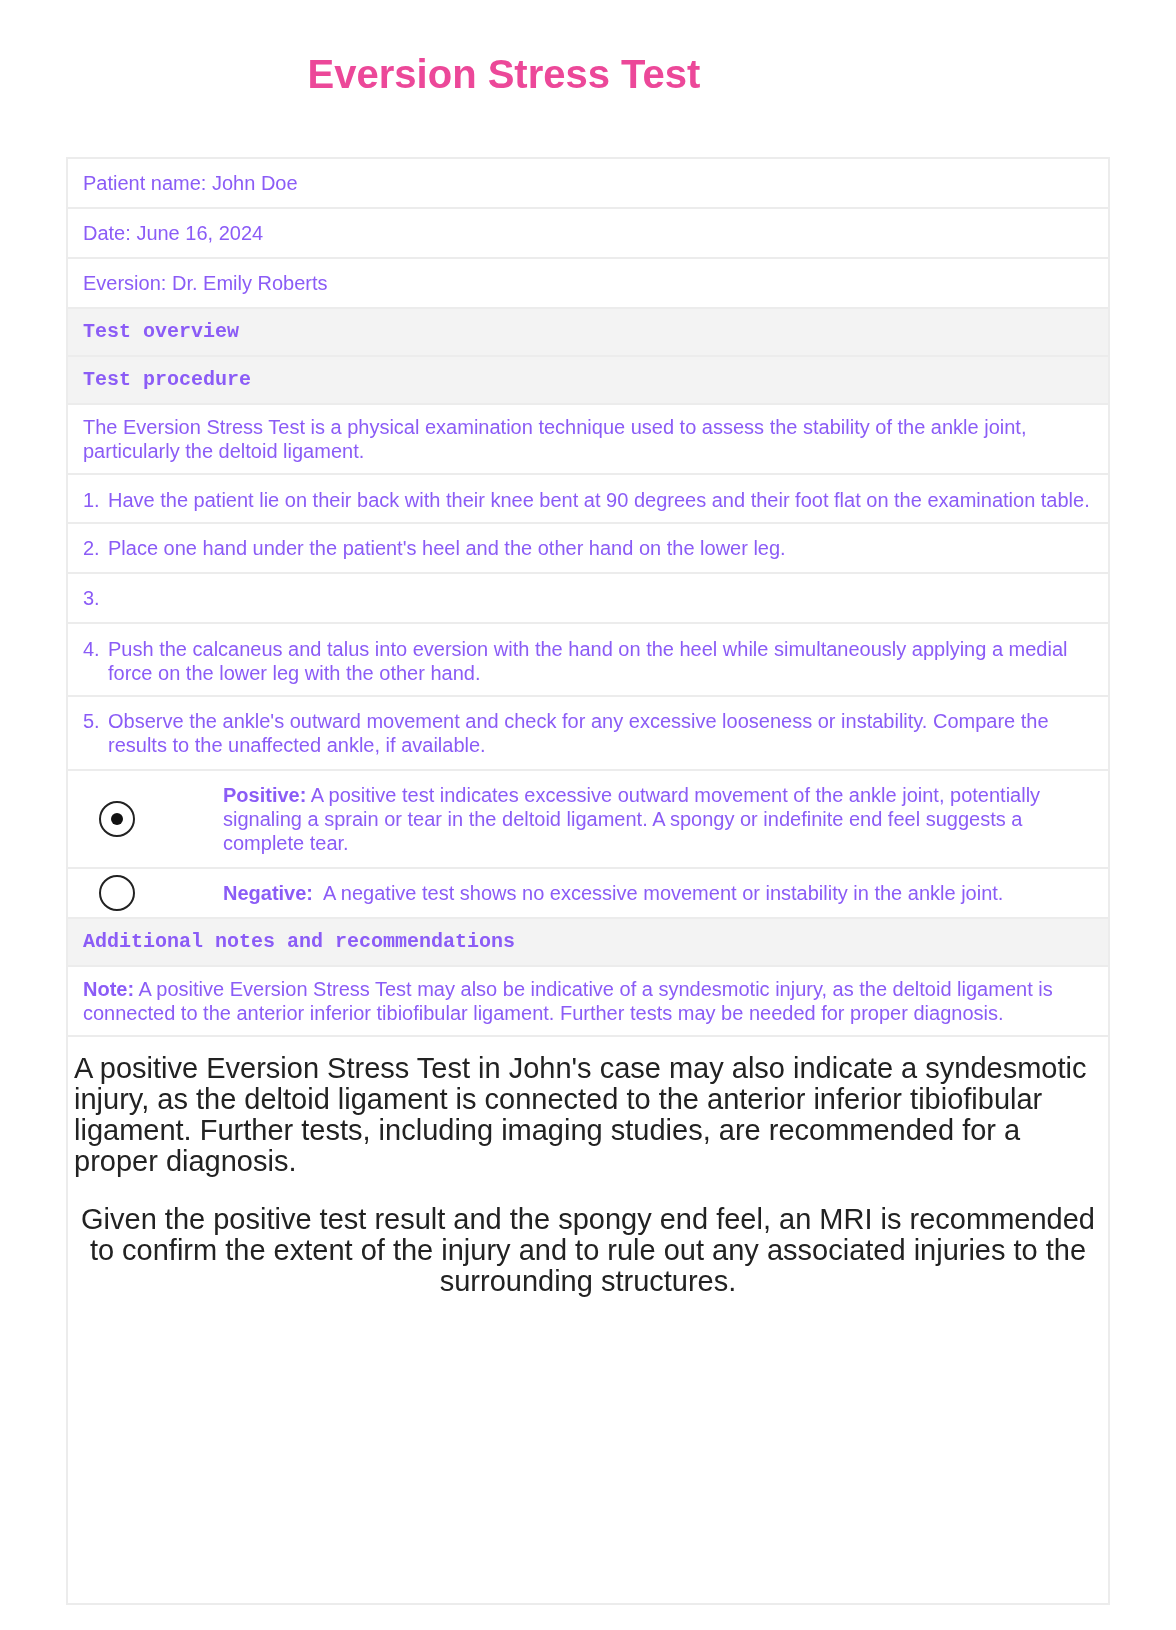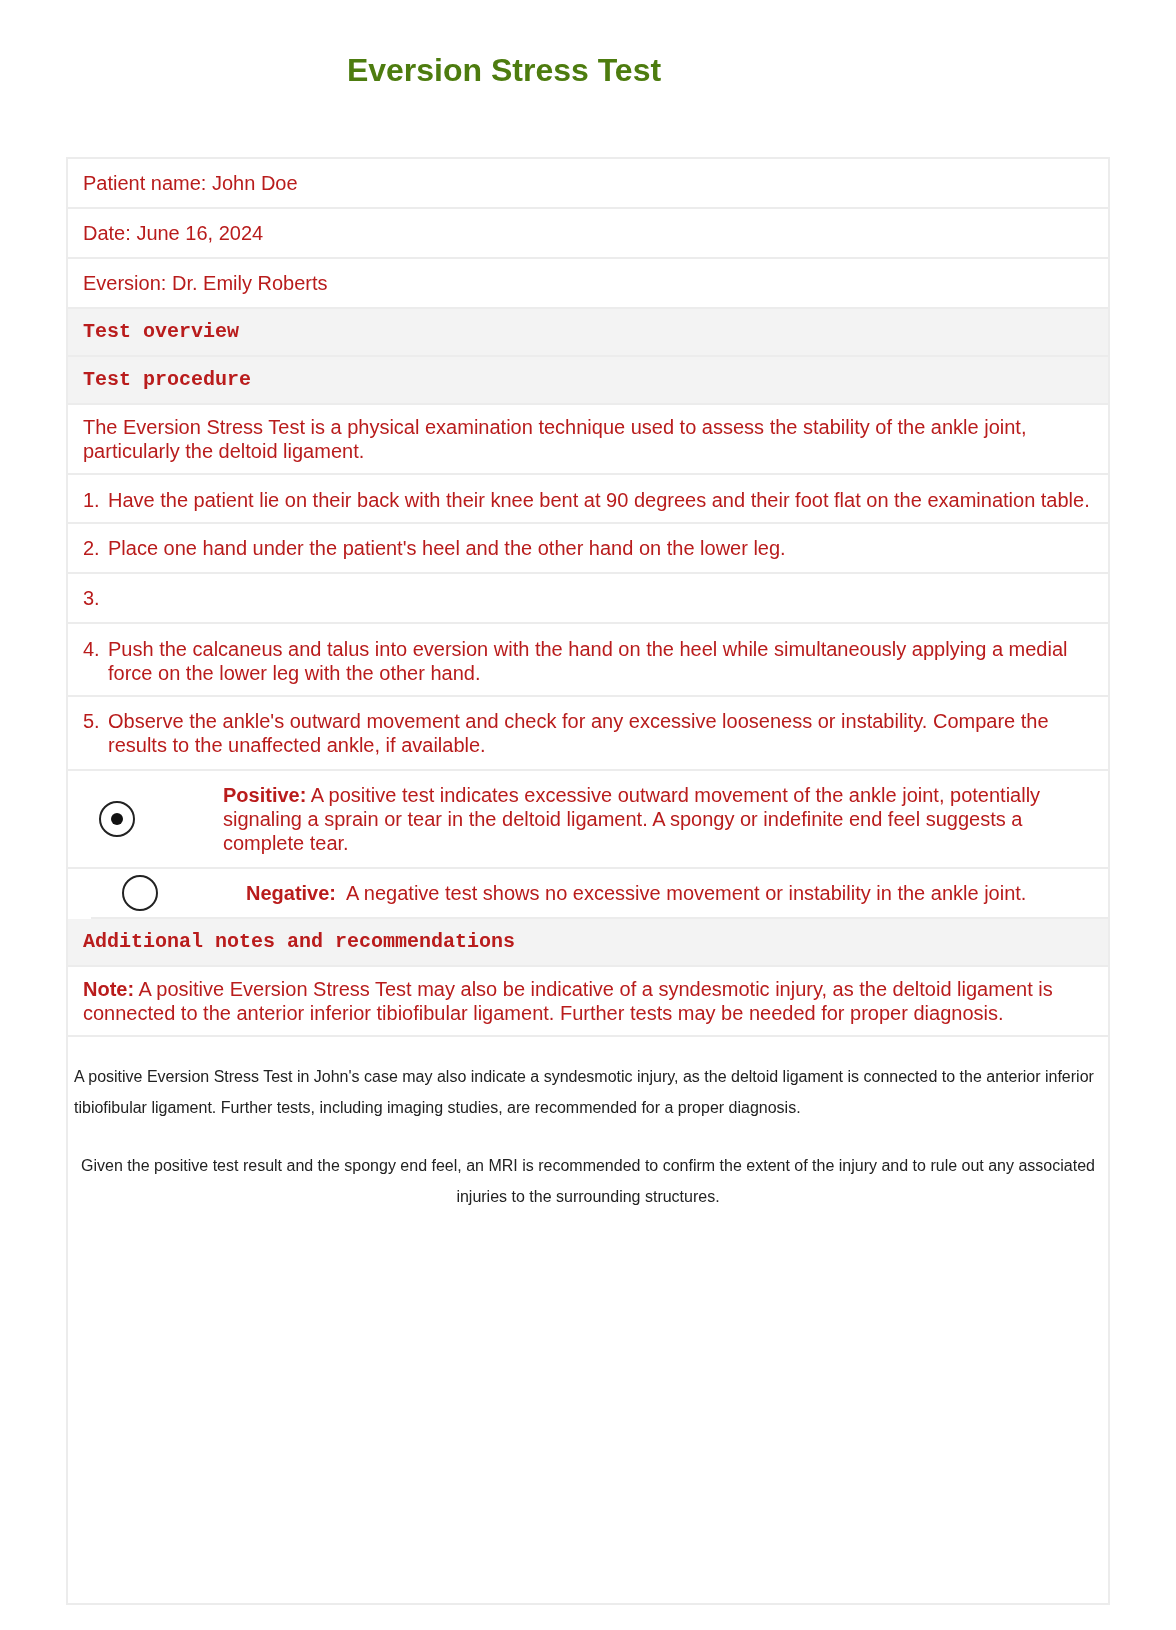--- a/index.html
+++ b/index.html
@@ -1,46 +1,46 @@
 <!DOCTYPE html>
 <html><head>
 <meta charset="utf-8">
 <style>
   * { box-sizing: border-box; margin: 0; padding: 0; }
   html, body { width: 1176px; height: 1630px; background: #ffffff; }
   body { font-family: "Liberation Sans", sans-serif; color: #222; position: relative; }
   h1 {
     position: absolute; top: 52px; left: 0; width: 1008px; text-align: center;
-    font-size: 32px; font-weight: bold; color: #4d7c0f;
+    font-size: 40px; font-weight: bold; color: #ec4899;
   }
   .form {
     position: absolute; left: 66px; top: 157px; width: 1044px; height: 1448px;
     border: 2px solid #ececec; background: #fff;
   }
   .row {
     border-bottom: 2px solid #ececec;
     padding: 11px 15px 11px 15px;
-    font-size: 20px; line-height: 24px; color: #b91c1c;
+    font-size: 20px; line-height: 24px; color: #8b5cf6;
   }
   .row.hdr { background: #f3f3f3; font-weight: bold; font-family: Liberation Mono, monospace; }
   .row.plain { padding-top: 12px; padding-bottom: 12px; }
   .step { display: flex; }
   .step .num { width: 25px; flex: none; }
   .result { display: flex; align-items: center; padding-top: 12px; padding-bottom: 12px; gap: 48px; }
   .radio {
     width: 36px; height: 36px; border: 2px solid #222; border-radius: 50%;
     flex: none; margin-left: 16px; margin-right: 40px; position: relative;
   }
   .radio.checked::after {
     content: ""; position: absolute; left: 10px; top: 10px; width: 12px; height: 12px;
     border-radius: 50%; background: #111;
   }
   .bold { font-weight: bold; }
   .notes {
-    padding: 24px 6px; font-size: 16px; line-height: 31px; color: #222;
+    padding: 16px 6px; font-size: 29px; line-height: 31px; color: #222;
   }
   .notes p + p { margin-top: 27px; text-align: center; }
 </style>
 </head>
 <body>
 
 <h1>Eversion Stress Test</h1>
 
 <div class="form">
   <div class="row plain">
@@ -77,21 +77,21 @@
   </div>
   <div class="row step" style="padding-top:12px;padding-bottom:12px;">
     <span class="num">5.</span>
     <span>Observe the ankle's outward movement and check for any excessive looseness or instability. Compare the results to the unaffected ankle, if available.</span>
   </div>
 
   <div class="row result">
     <span class="radio checked"></span>
     <span><span class="bold">Positive:</span><span> A positive test indicates excessive outward movement of the ankle joint, potentially signaling a sprain or tear in the deltoid ligament. A spongy or indefinite end feel suggests a complete tear.</span></span>
   </div>
-  <div class="row result" style="padding-top:6px;padding-bottom:6px;margin-left:23px;">
+  <div class="row result" style="padding-top:6px;padding-bottom:6px;">
     <span class="radio"></span>
     <span style="white-space:pre-wrap;"><span class="bold">Negative:</span><span>  A negative test shows no excessive movement or instability in the ankle joint.</span></span>
   </div>
   <div class="row hdr">Additional notes and recommendations</div>
 
   <div class="row" style="padding-top:10px;padding-bottom:10px;">
     <span class="bold">Note:</span><span> A positive Eversion Stress Test may also be indicative of a syndesmotic injury, as the deltoid ligament is connected to the anterior inferior tibiofibular ligament. Further tests may be needed for proper diagnosis.</span>
   </div>
   <div class="notes">
     <p>A positive Eversion Stress Test in John's case may also indicate a syndesmotic injury, as the deltoid ligament is connected to the anterior inferior tibiofibular ligament. Further tests, including imaging studies, are recommended for a proper diagnosis.</p>

